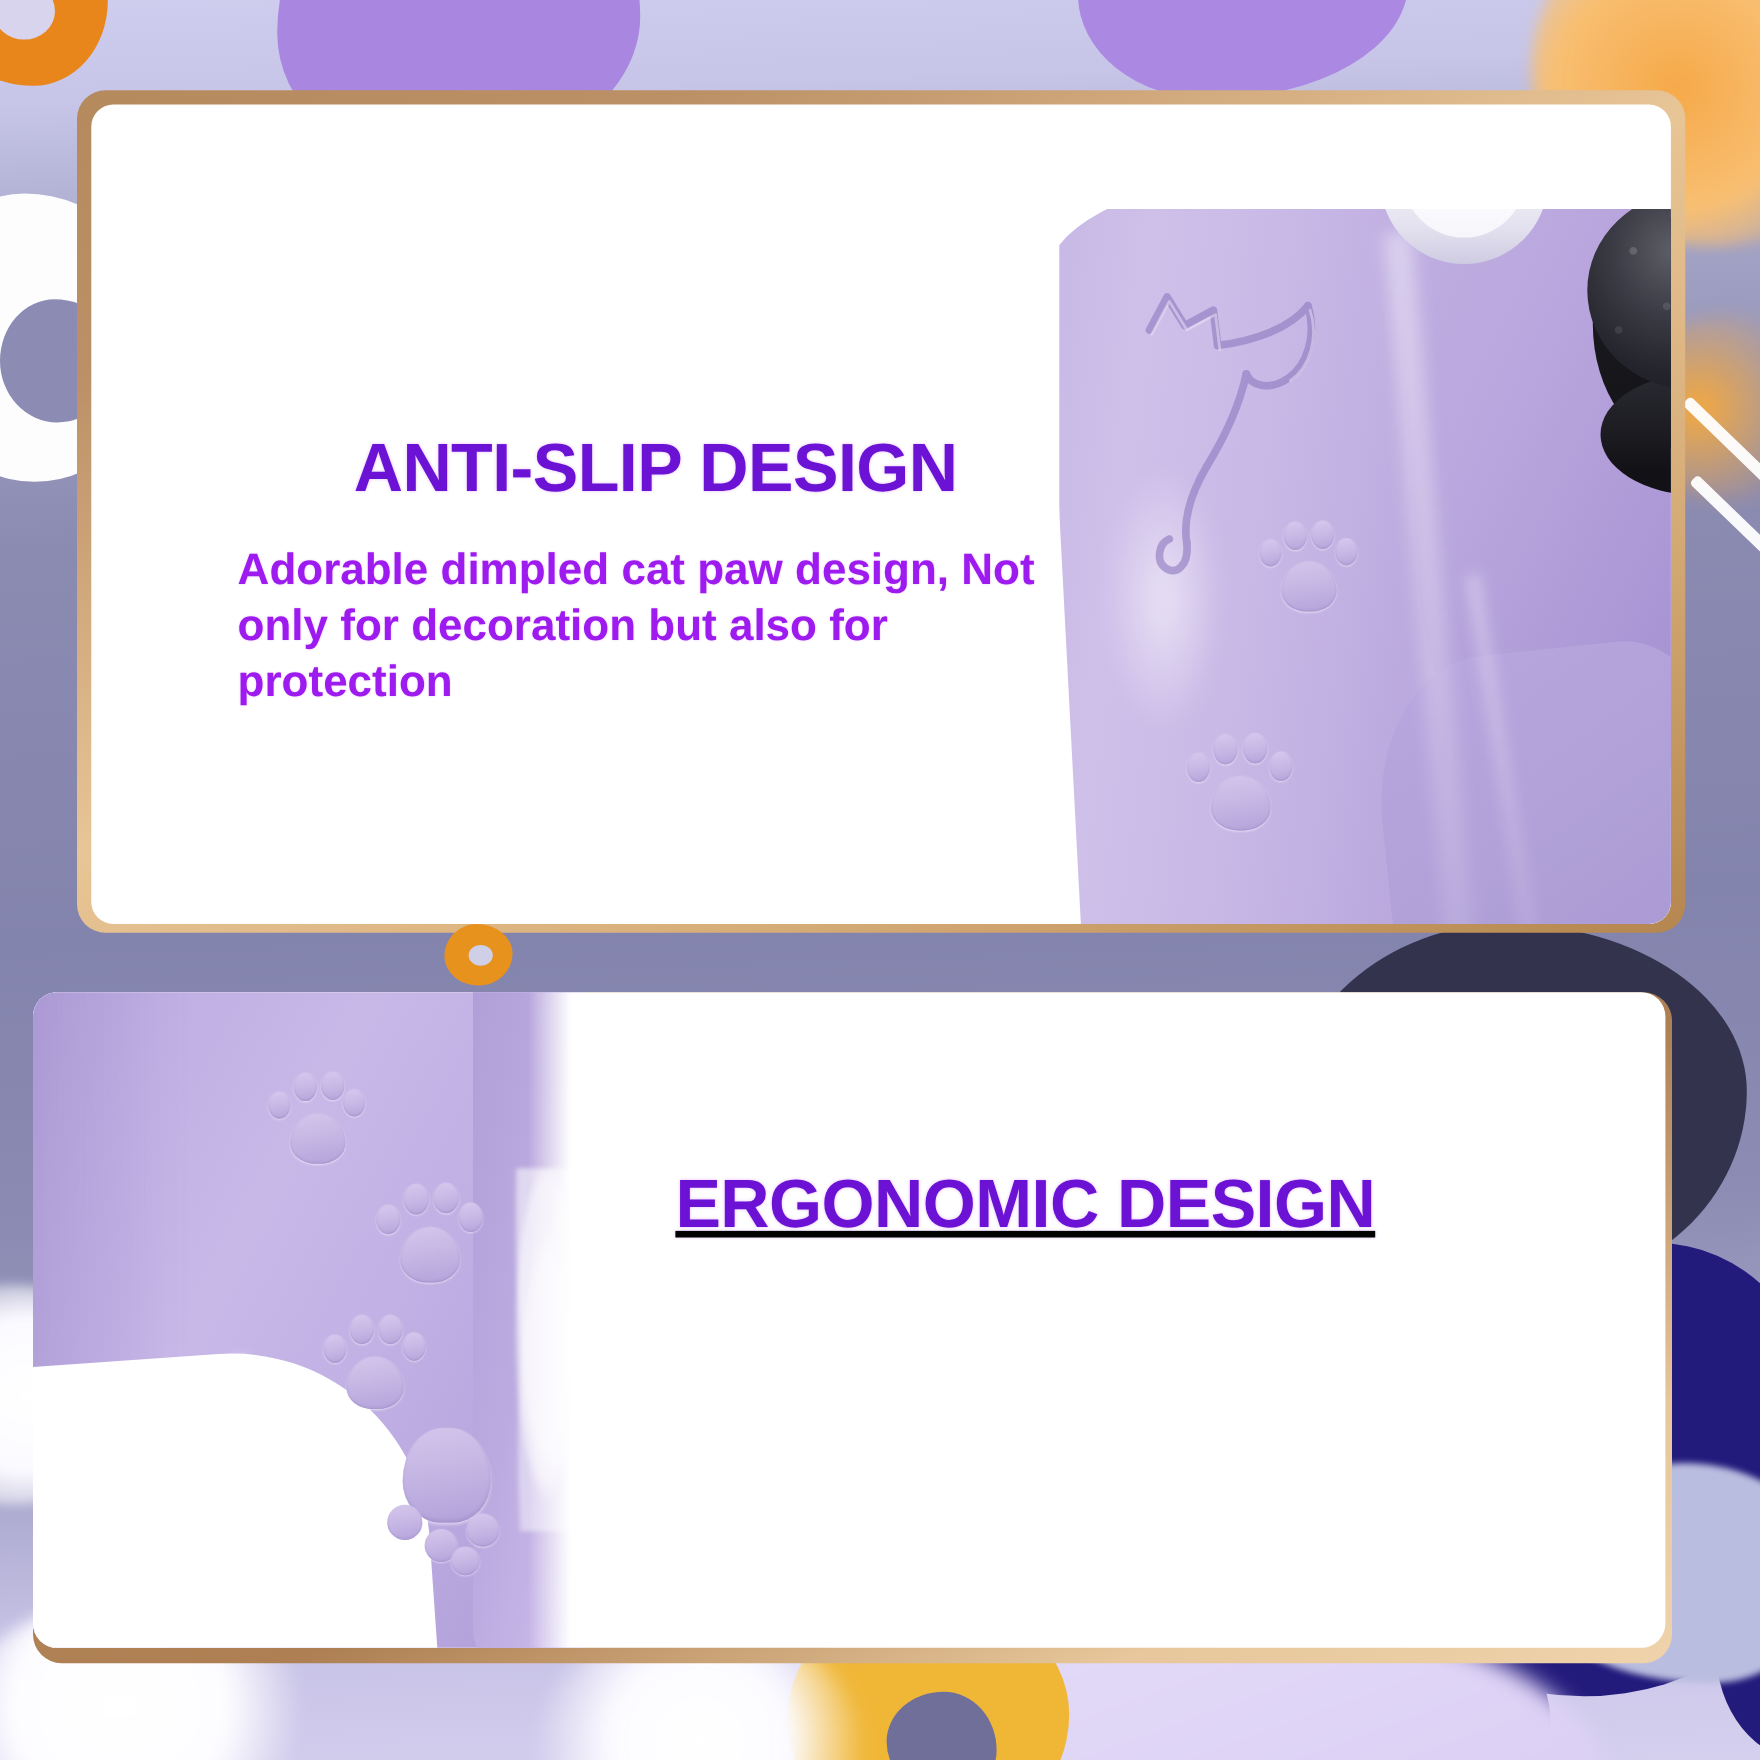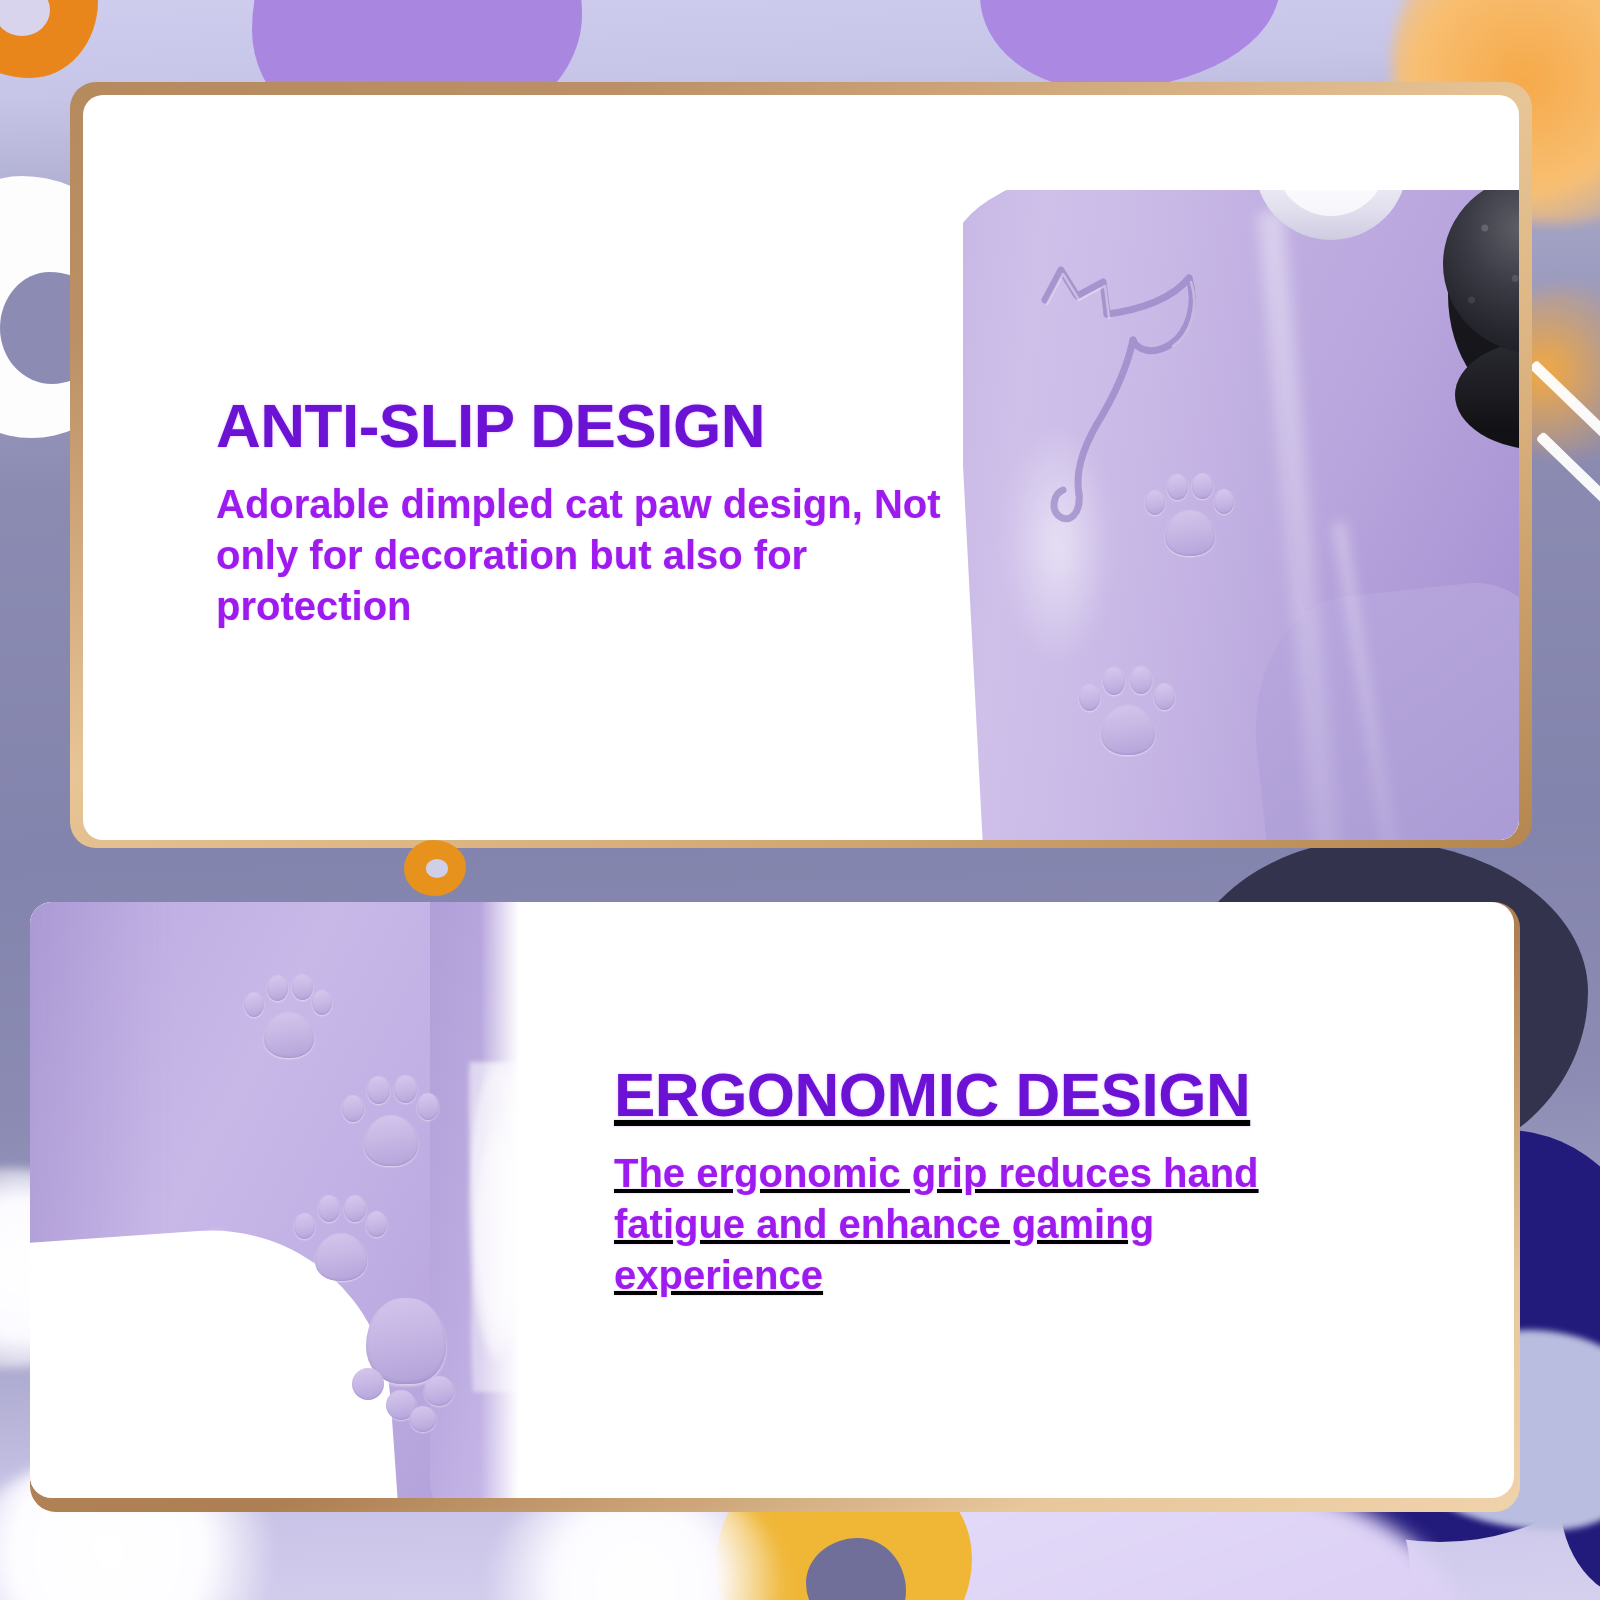--- a/index.html
+++ b/index.html
@@ -187,22 +187,22 @@
     white-space:nowrap;
     text-shadow:0 0 3px rgba(160,60,240,.35);
   }
   .subline{
     font-weight:bold;
     color:#9e1bef;
     line-height:1.28;
     text-shadow:0 0 2px rgba(180,60,245,.28);
   }
   #top-text{left:133px;top:300px;width:760px;}
-  #top-text .headline{font-size:62px;}
-  #top-text .subline{font-size:40px;margin-top:22px;max-width:730px;}
+  #top-text .headline{font-size:62px;text-align:center;}
+  #top-text .subline{font-size:40px;margin-top:36px;max-width:730px;}
 
   #bot-text{left:614px;top:1064px;width:870px;text-decoration:underline;}
   #bot-text .headline{font-size:62px;}
   #bot-text .subline{font-size:40px;margin-top:22px;max-width:700px;}
 
   
   #divider-dot{
     position:absolute;left:404px;top:840px;width:62px;height:56px;
     border-radius:47% 53% 50% 50% / 52% 48% 52% 48%;
     background:#e8921e;
@@ -457,21 +457,20 @@
     </div>
   </div>
 
   <div id="divider-dot"></div>
 
   <div class="card-frame" id="card-bot-frame"></div>
   <div class="card" id="card-bot">
 
     <div class="txt-block" id="bot-text" style="left:584px;top:162px;">
       <div class="headline">ERGONOMIC DESIGN</div>
-      <div class="subline">The ergonomic grip reduces hand fatigue and enhance gaming experience</div>
     </div>
   </div>
 
   <div id="photo-bot">
     <div class="grip-bot-body"></div>
     <div class="grip-bot-shade-l"></div>
     <div class="grip-bot-right-edge"></div>
     <div class="grip-bot-bumps"></div>
     <div class="grip-bot-notch"></div>
     <div class="grip-bot-seam"></div>

